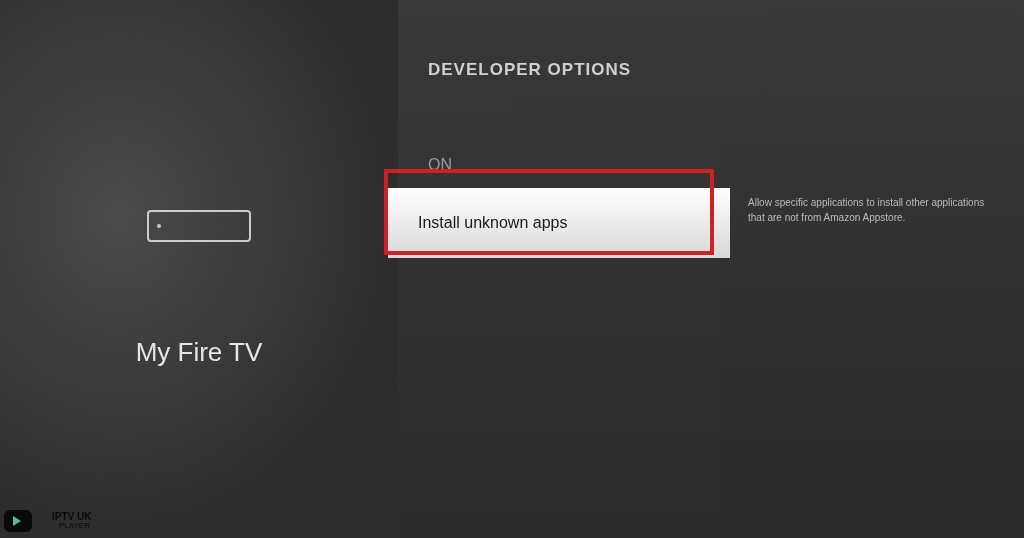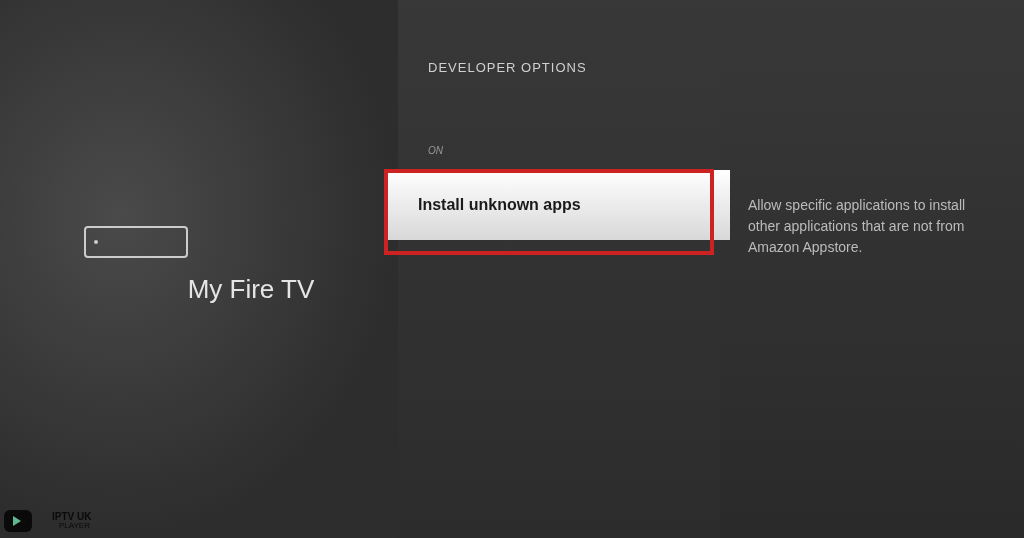--- a/index.html
+++ b/index.html
@@ -19,21 +19,21 @@
     .container {
       display: flex;
       width: 100%;
       height: 100%;
     }
     .left-panel {
       width: 398px;
       height: 100%;
       background: radial-gradient(ellipse at 30% 40%, #4a4a4a 0%, #2d2d2d 70%);
       display: flex;
-      flex-direction: row;
+      flex-direction: column;
       align-items: center;
       justify-content: center;
       padding-top: 40px;
     }
     .device-icon {
       width: 104px;
       height: 32px;
       border: 2px solid #ccc;
       border-radius: 4px;
       position: relative;
@@ -55,71 +55,70 @@
       font-weight: 300;
       color: #e5e5e5;
     }
     .middle-panel {
       width: 322px;
       height: 100%;
       background: linear-gradient(to bottom, #383838 0%, #2c2c2c 100%);
       padding-top: 60px;
     }
     .section-title {
-      font-size: 13px;
-      font-weight: 400;
+      font-size: 17px;
+      font-weight: 700;
       letter-spacing: 1px;
       color: #d0d0d0;
       padding-left: 30px;
       margin-bottom: 50px;
     }
     .menu-item {
       padding: 14px 30px;
     }
     .menu-item-label {
       font-size: 16px;
       color: #c0c0c0;
       font-weight: 400;
     }
     .menu-item-status {
-      font-size: 10px;
+      font-size: 16px;
       color: #999;
-      margin-top: 6px;
-      font-style: italic;
+      margin-top: 12px;
     }
     .menu-item-selected {
       background: linear-gradient(to bottom, #ffffff 0%, #d8d8d8 100%);
       padding: 26px 30px;
       margin-left: -10px;
       margin-right: -10px;
       position: relative;
     }
     .menu-item-selected .menu-item-label {
       color: #1a1a1a;
-      font-weight: 700;
+      font-weight: 400;
       font-size: 16px;
     }
     .highlight-box {
       position: absolute;
       left: 384px;
       top: 169px;
       width: 330px;
       height: 86px;
       border: 4px solid #cc2222;
       pointer-events: none;
       z-index: 10;
     }
     .right-panel {
       flex: 1;
       height: 100%;
       background: linear-gradient(to bottom, #383838 0%, #2a2a2a 100%);
       padding: 195px 28px 0 28px;
     }
     .description {
-      font-size: 14px;
+      font-size: 10px;
       color: #bbb;
       line-height: 1.5;
       font-weight: 300;
     }
     .watermark {
       position: absolute;
       left: 4px;
       bottom: 6px;
       display: flex;
       align-items: center;

